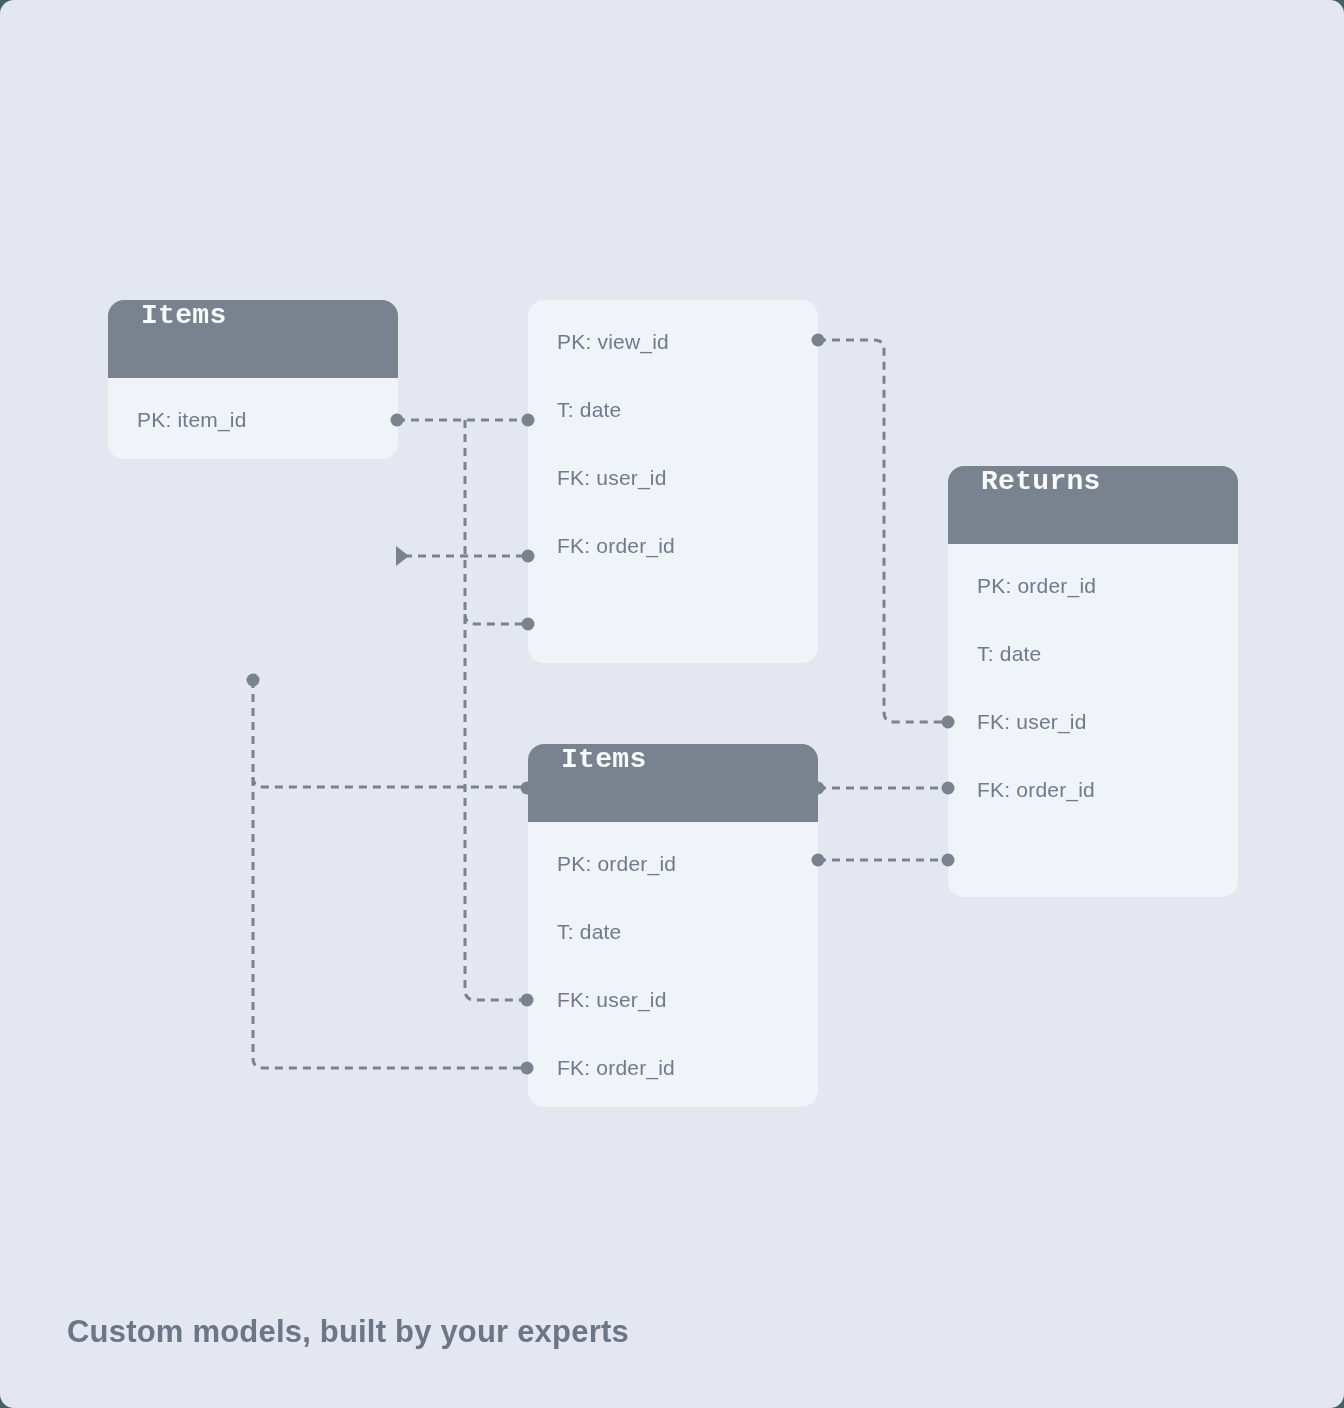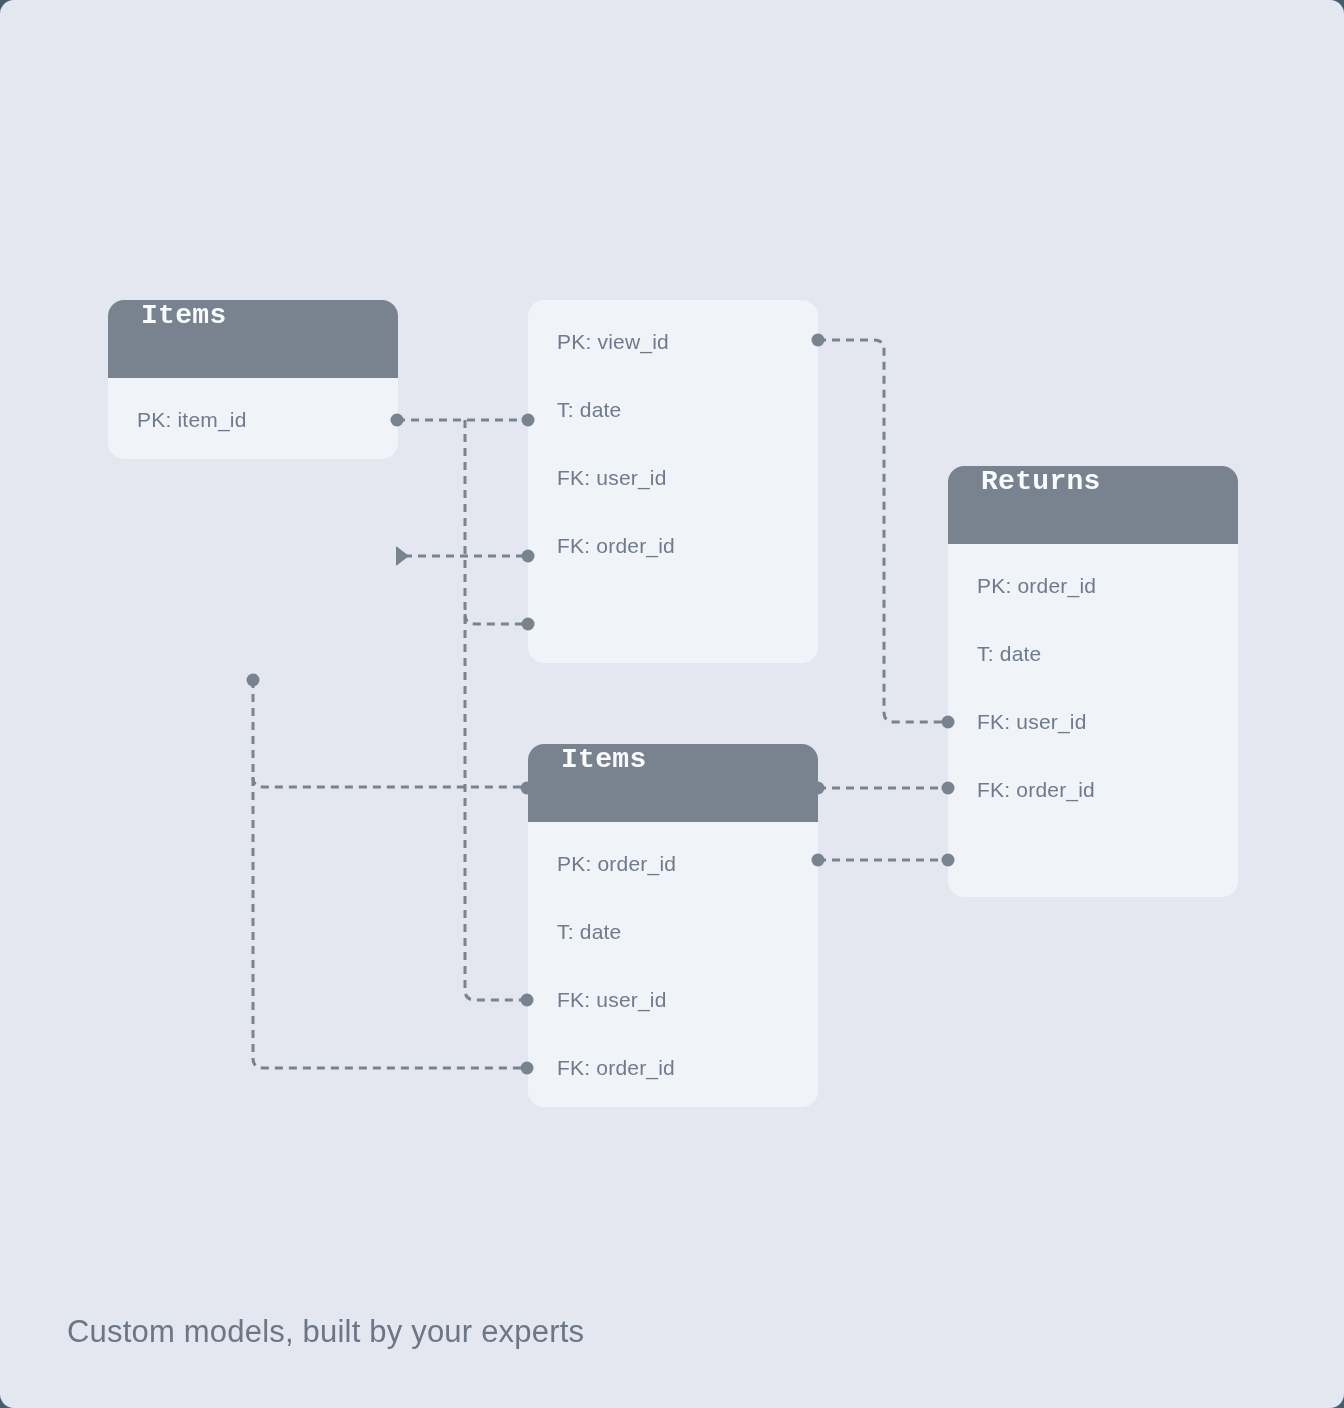--- a/index.html
+++ b/index.html
@@ -64,20 +64,21 @@
     pointer-events: none;
   }
   .caption {
     position: absolute;
     left: 67px;
     top: 1314px;
     font-size: 31px;
     color: #6B7686;
     letter-spacing: 0.2px;
     z-index: 2;
+    font-weight: bold;
   }
 </style>
 </head>
 <body>
 
 <div class="canvas">
 
   <svg class="connectors" width="1344" height="1408" viewBox="0 0 1344 1408">
     <g stroke="#78838F" stroke-width="3" fill="none" stroke-dasharray="8 6">
       <path d="M397 420 H528"></path>

